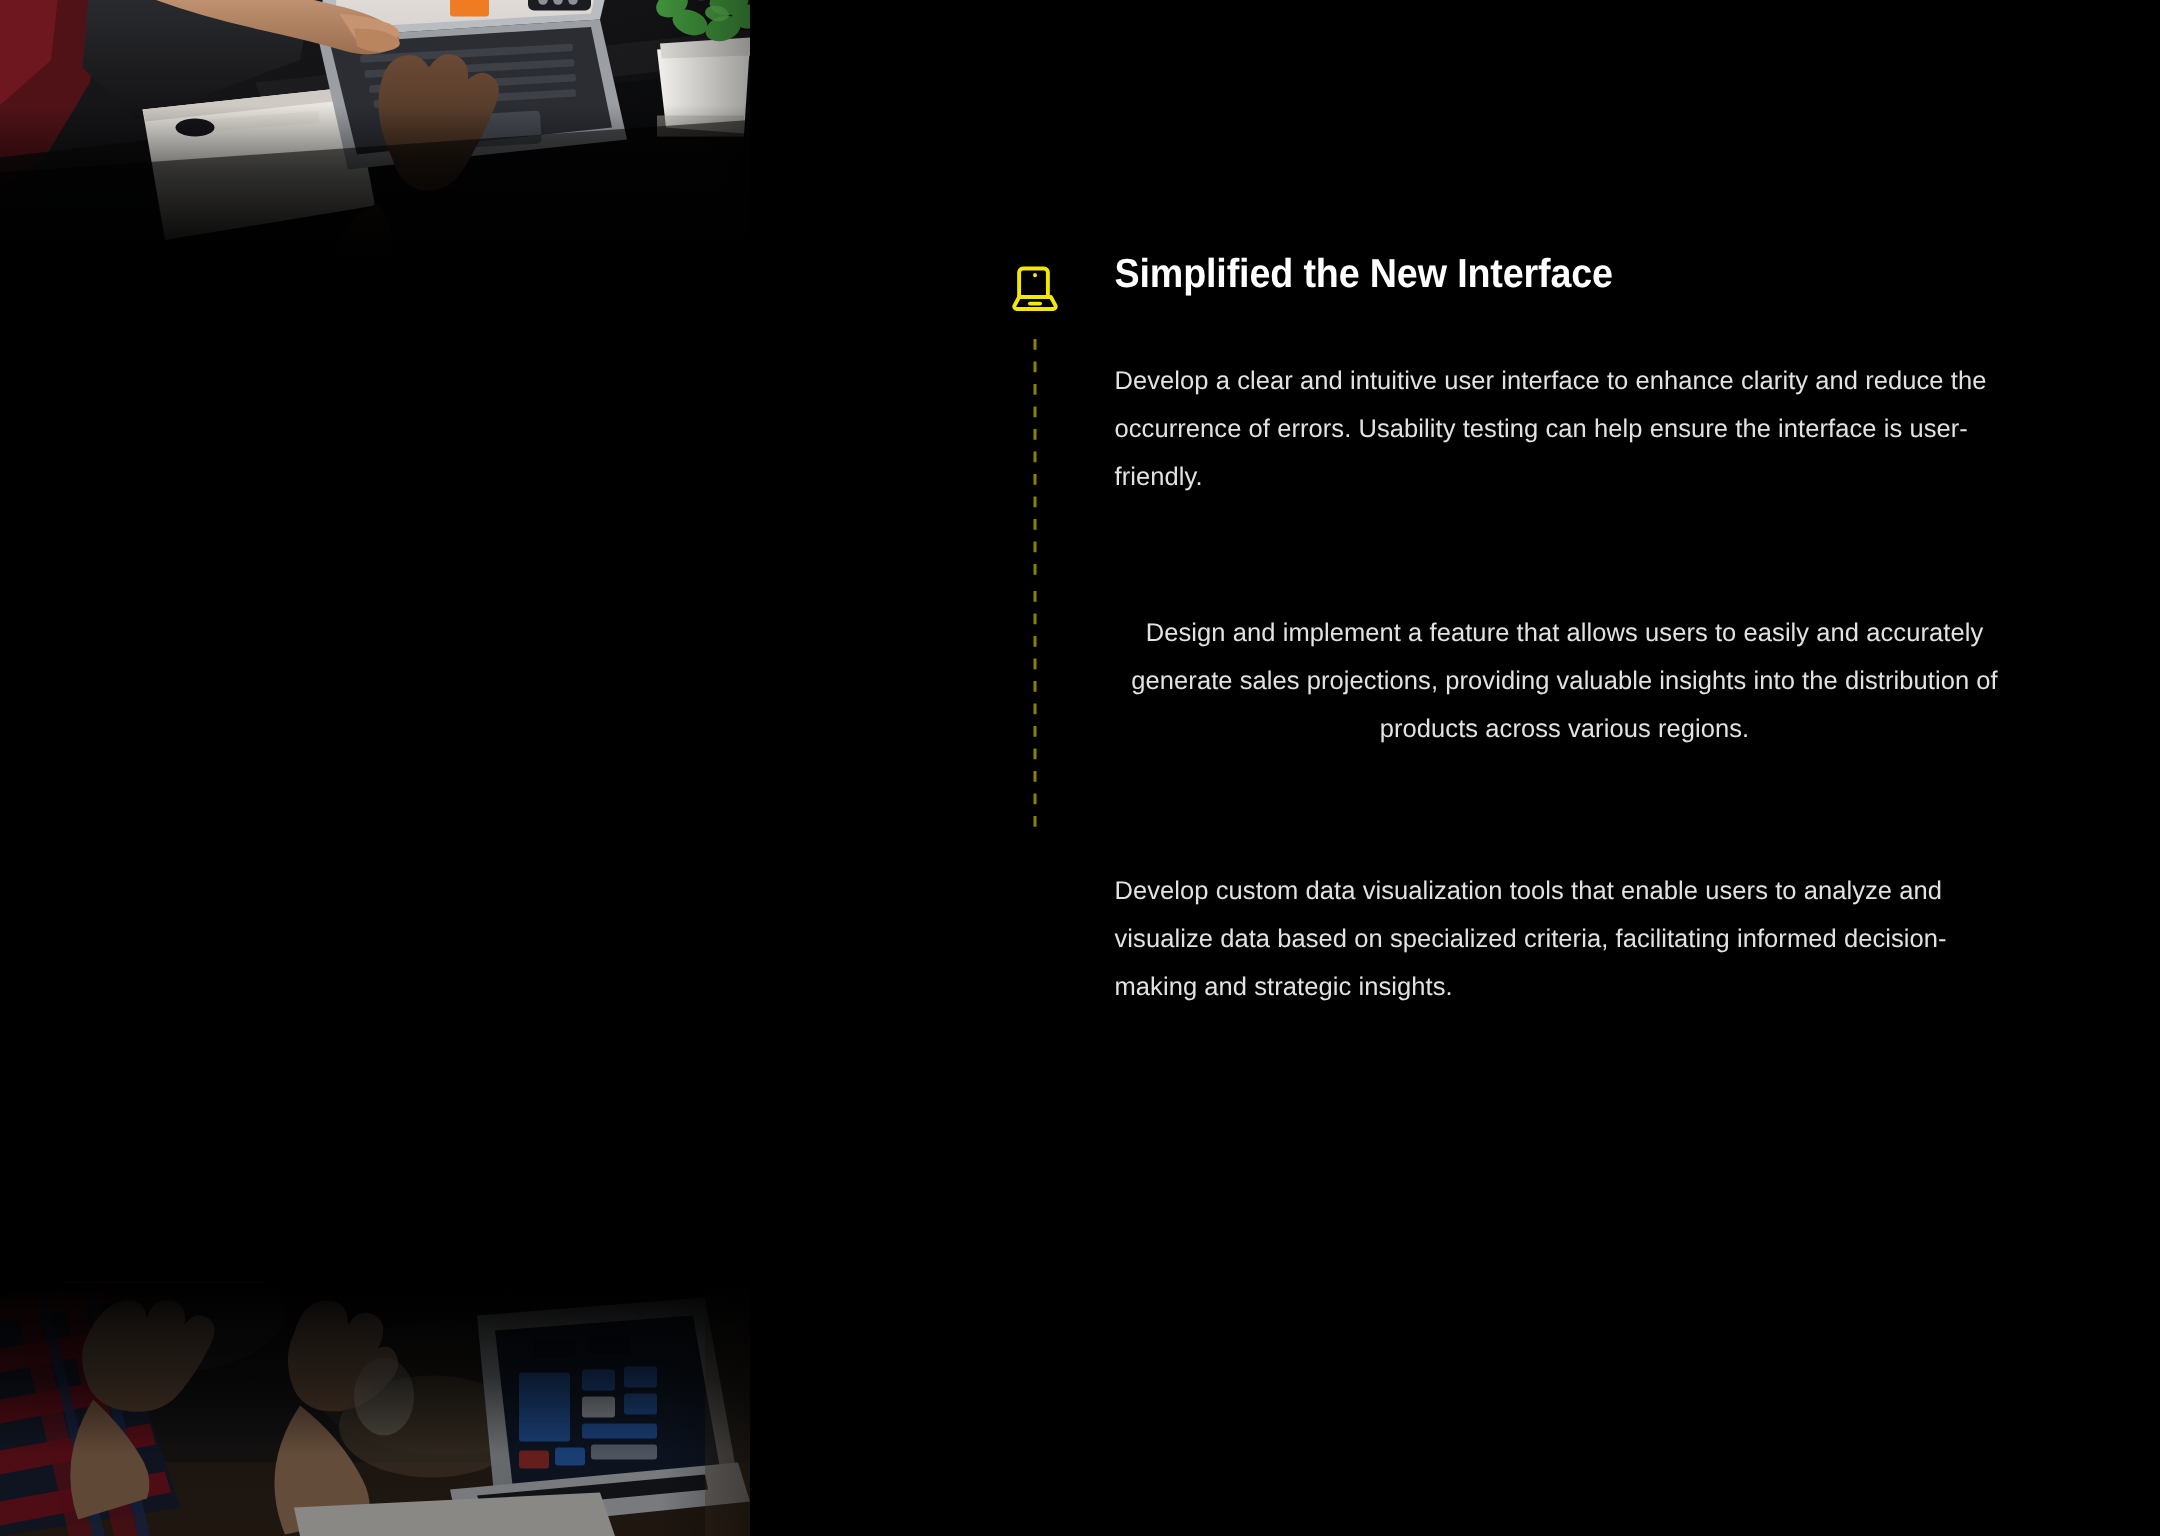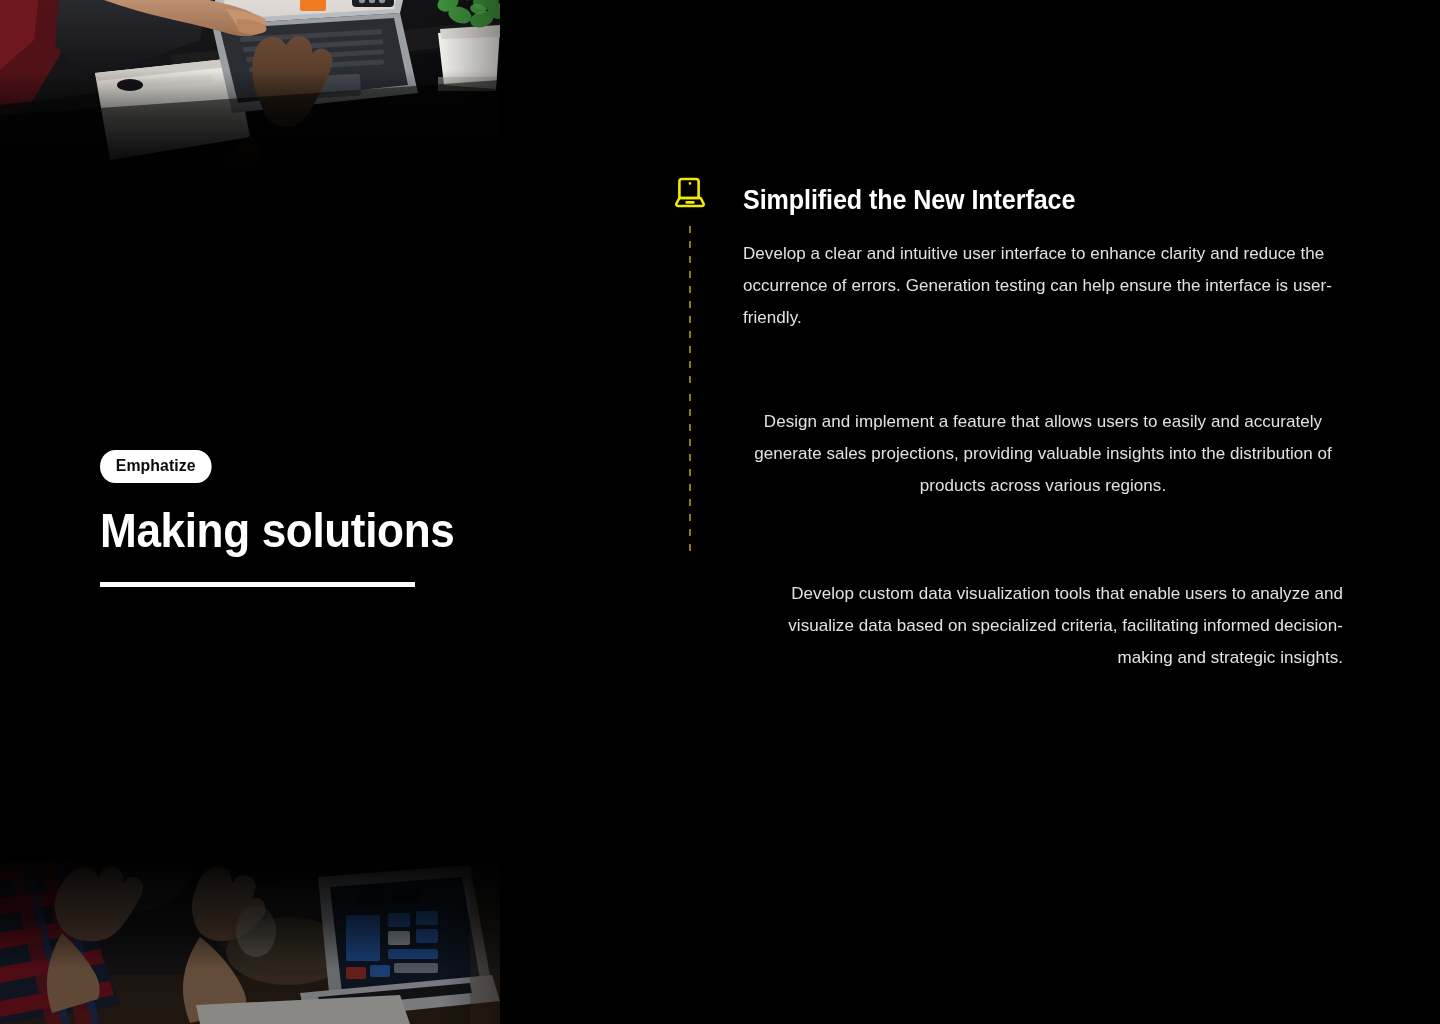--- a/index.html
+++ b/index.html
@@ -52,21 +52,21 @@
   }
   .title-rule {
     margin-top:26px; width:315px; height:5px; background:#fff;
   }
 
   
   .features { position:absolute; left:666px; top:168px; width:700px; }
   .feature { position:relative; }
 
   .feature-head {
-    display:flex; align-items:flex-end; gap:0;
+    display:flex; align-items:flex-start; gap:0;
     height:48px;
   }
   .icon-slot {
     width:48px; min-width:48px; height:48px;
     display:flex; align-items:center; justify-content:center;
   }
   .icon-slot svg { display:block; }
 
   .feature-title {
     margin-left:29px;
@@ -87,21 +87,21 @@
     background-size:2px 15px;
     background-repeat:repeat-y;
   }
   .feature-text {
     color:#e2e2e2; font-size:17px; line-height:32px;
     letter-spacing:0.05px; max-width:600px;
   }
 
   .f1 .feature-body { height:168px; }
   .f2 .feature-body { height:172px;text-align:center; }
-  .f3 .feature-body { height:120px;text-align:right; }
+  .f3 .feature-body { height:120px; }
 </style>
 </head>
 <body>
 
 <div class="slide">
 
   <div class="photo photo-top">
     <svg class="photo-canvas" viewBox="0 0 500 190" preserveAspectRatio="xMidYMid slice">
       <defs>
         <linearGradient id="deskg" x1="0" y1="0" x2="1" y2="1">
@@ -262,43 +262,38 @@
       <path d="M196 150 L400 140 L410 169 L200 169 Z" fill="#eceae4"></path>
 
       <rect x="470" y="0" width="30" height="169" fill="#6b5338" opacity="0.35"></rect>
 
       <rect width="500" height="169" fill="#000" opacity="0.42"></rect>
     </svg>
     <div class="fade-up"></div>
     <div class="fade-right"></div>
   </div>
 
-  <div class="title-block">
-    <div class="badge">Emphatize</div>
-    <div class="main-title">Making solutions</div>
-    <div class="title-rule"></div>
-  </div>
 
   <div class="features">
 
     <div class="feature f1">
       <div class="feature-head">
         <div class="icon-slot">
           <svg width="42" height="42" viewBox="0 0 42 42" fill="none" stroke="#f2e900" stroke-width="2.6" stroke-linecap="round" stroke-linejoin="round">
             <path d="M13 8 h14 a2.6 2.6 0 0 1 2.6 2.6 v16.4 h-19.2 v-16.4 a2.6 2.6 0 0 1 2.6 -2.6 z"></path>
             <path d="M10.4 27 h21.2 l3 5.6 a1.6 1.6 0 0 1 -1.4 2.4 h-24.4 a1.6 1.6 0 0 1 -1.4 -2.4 z"></path>
             <path d="M17.6 31.4 h6.8"></path>
             <path d="M21 12.3 v0.2"></path>
           </svg>
         </div>
         <div class="feature-title">Simplified the New Interface</div>
       </div>
       <div class="feature-body">
         <div class="dash-line"></div>
-        <div class="feature-text">Develop a clear and intuitive user interface to enhance clarity and reduce the occurrence of errors. Generation testing can help ensure the interface is user-friendly.</div>
+        <div class="feature-text">Develop a clear and intuitive user interface to enhance clarity and reduce the occurrence of errors. Usability testing can help ensure the interface is user-friendly.</div>
       </div>
     </div>
 
     <div class="feature f2">
       <div class="feature-body">
         <div class="dash-line"></div>
         <div class="feature-text">Design and implement a feature that allows users to easily and accurately generate sales projections, providing valuable insights into the distribution of products across various regions.</div>
       </div>
     </div>
 

